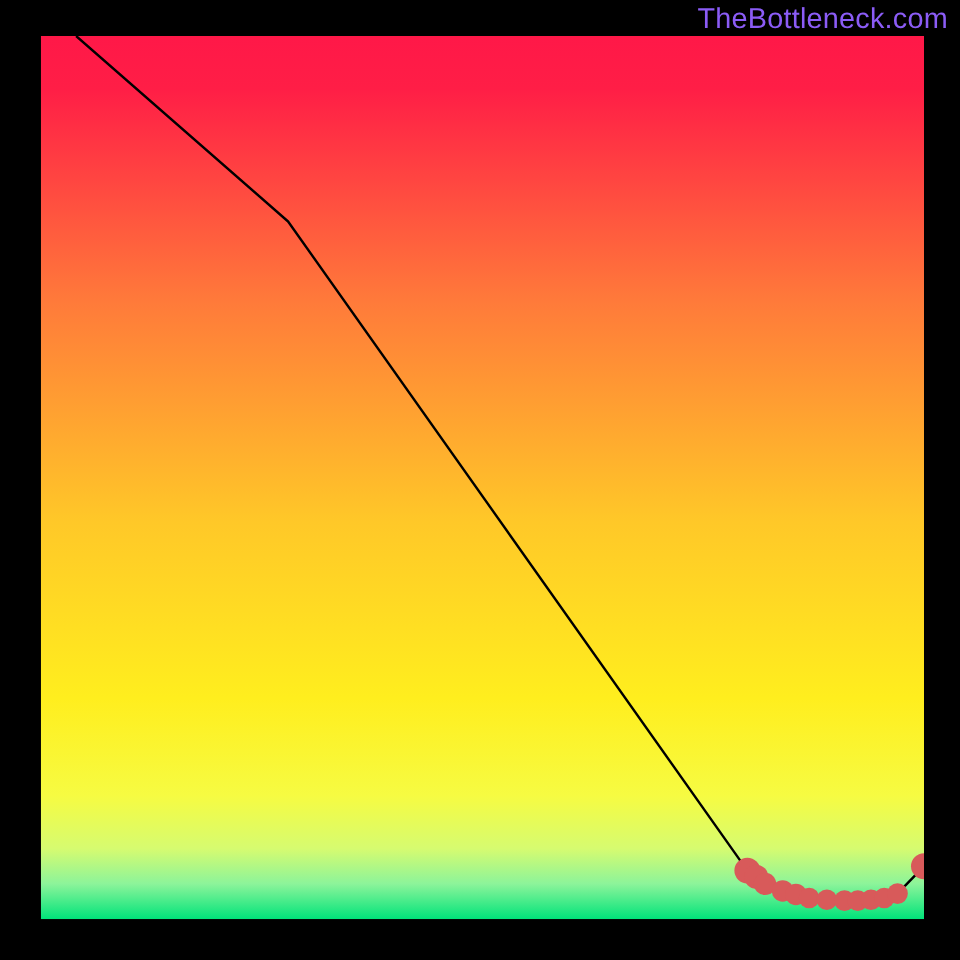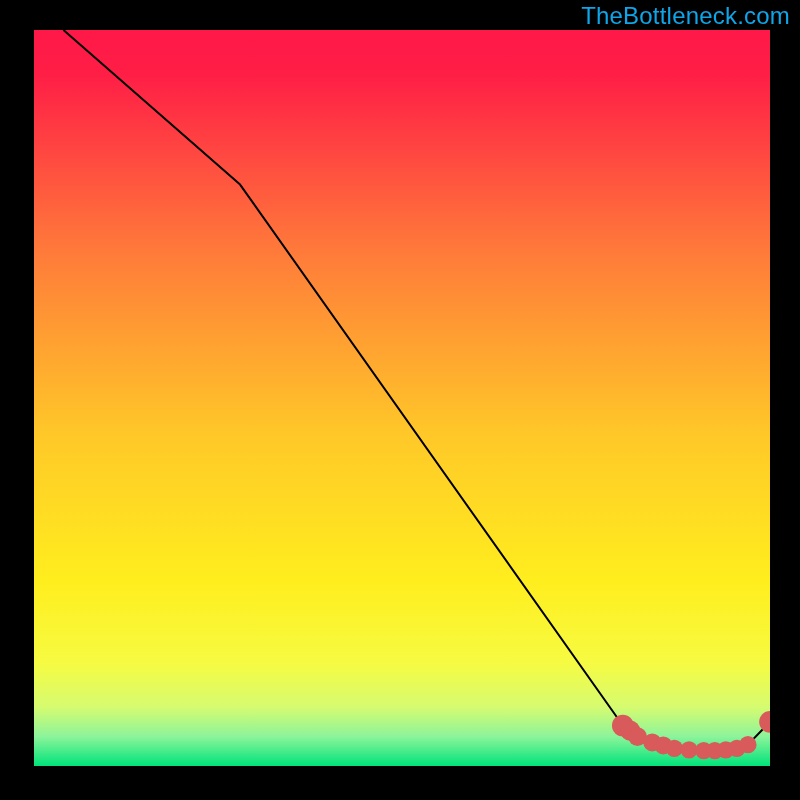--- a/index.html
+++ b/index.html
@@ -14,21 +14,21 @@
   .frame {
     position: relative;
     width: 800px;
     height: 800px;
     background: #000;
   }
   .watermark {
     position: absolute;
     top: 2px;
     right: 10px;
-    color: #0ea5e9;
+    color: #8b5cf6;
     font-size: 24px;
     font-weight: 400;
     letter-spacing: 0.2px;
     z-index: 10;
   }
   .plot {
     position: absolute;
     left: 34px;
     top: 30px;
     width: 736px;

